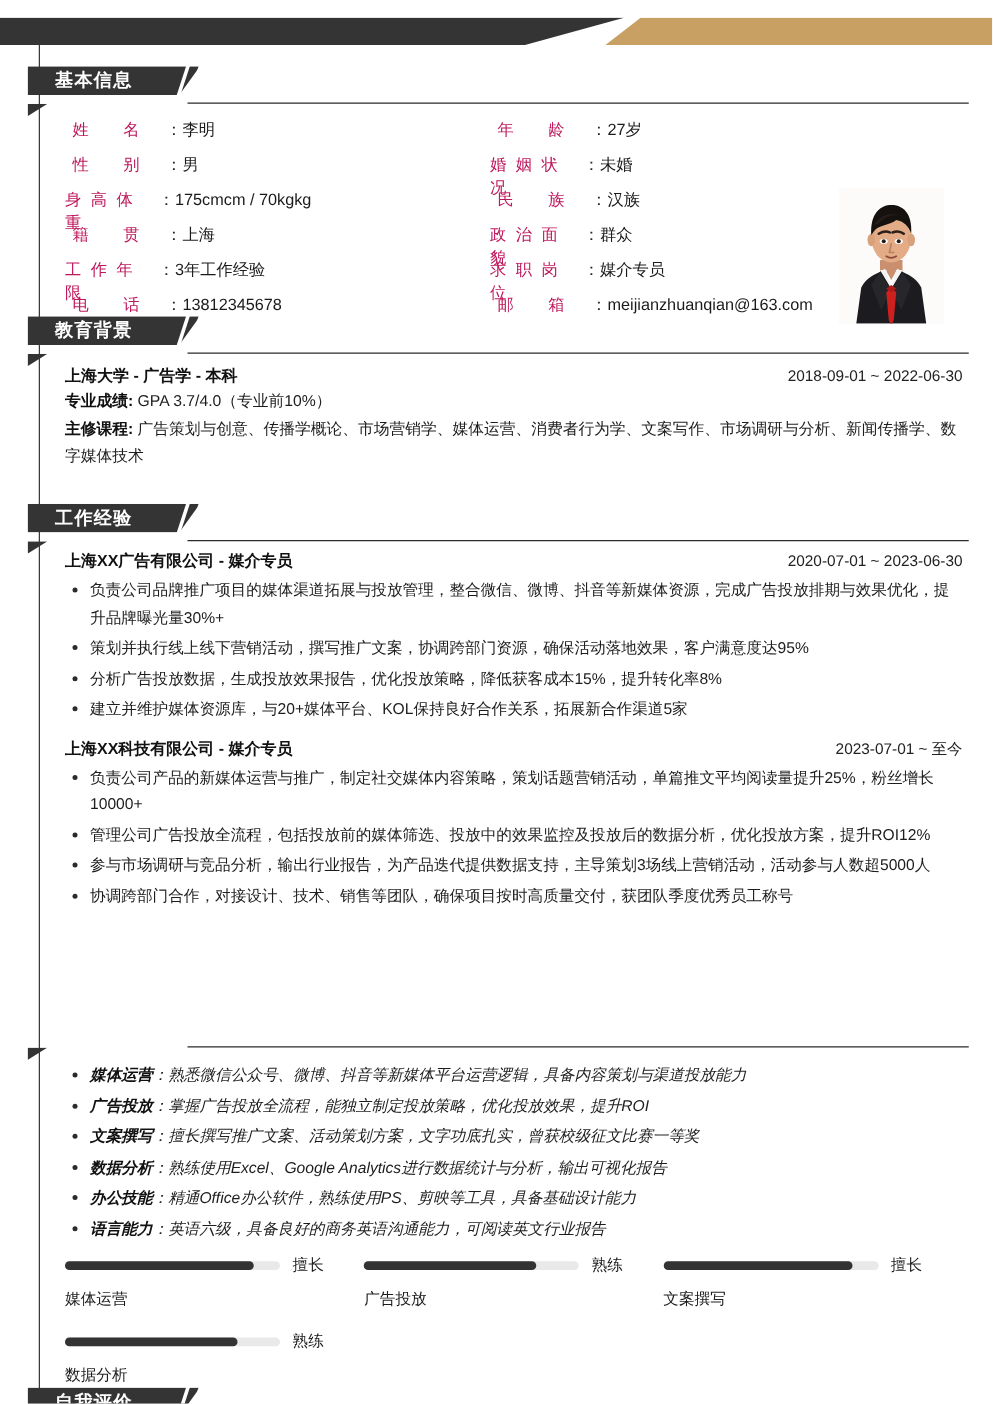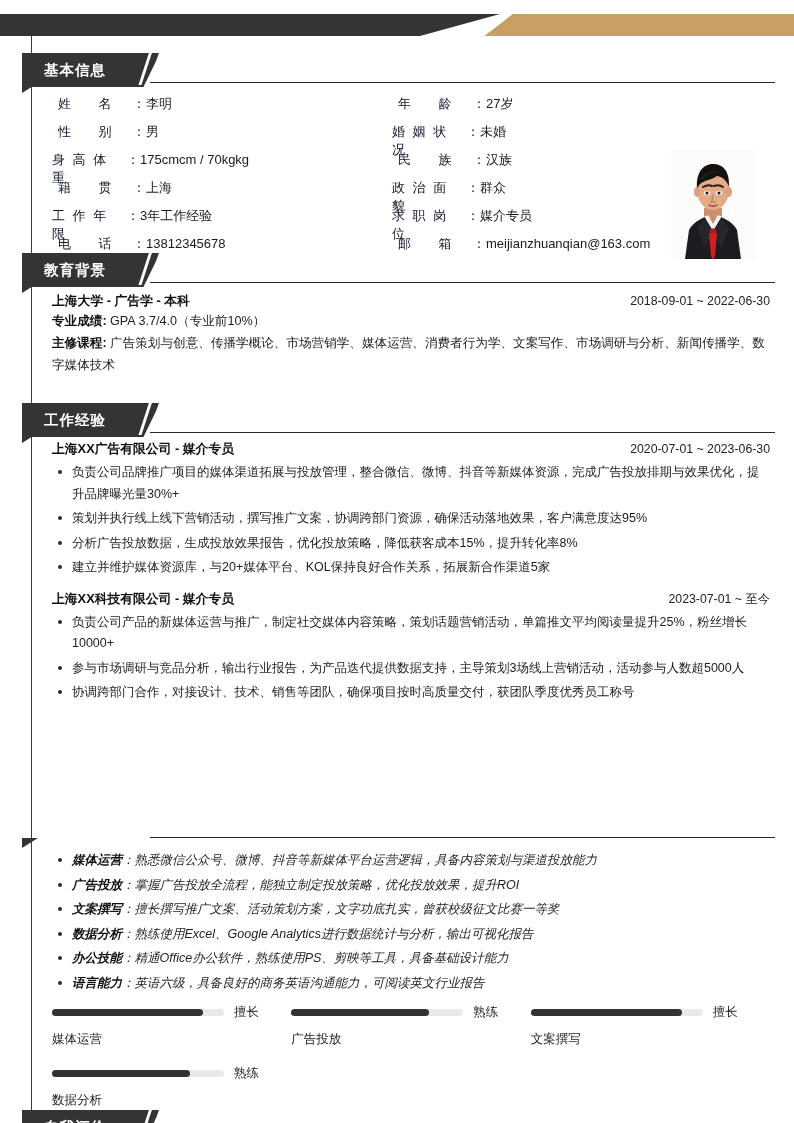--- a/index.html
+++ b/index.html
@@ -63,21 +63,21 @@
     width: 794px;
   }
   .sec-head {
     position: relative;
     height: 30px;
   }
   .sec-tab {
     position: absolute;
     left: 22px;
     top: 0;
-    height: 34px;
+    height: 23px;
     background: #343434;
     padding: 0 54px 0 22px;
     display: flex;
     align-items: center;
     clip-path: polygon(0 0, 100% 0, 88% 100%, 0 100%);
   }
   .sec-tab .sec-title {
     font-size: 14.5px;
     font-weight: bold;
     color: #ffffff;
@@ -127,21 +127,21 @@
     row-gap: 0px;
   }
   .info-row {
     display: flex;
     align-items: baseline;
     height: 28px;
     font-size: 13px;
   }
   .info-label {
     width: 74px;
-    color: #0f172a;
+    color: #be185d;
     display: flex;
     justify-content: space-between;
     letter-spacing: 0;
   }
   .info-label.lbl-2 { letter-spacing: 12px; padding-left: 6px; }
   .info-label.lbl-4 { letter-spacing: 2px; }
   .info-colon {
     width: 14px;
     text-align: center;
     color: #222;
@@ -449,20 +449,21 @@
         </ul>
       </div>
 
       <div style="margin-top:12px;">
         <div class="entry-head">
           <span class="entry-title">上海XX科技有限公司 - 媒介专员</span>
           <span class="entry-date">2023-07-01 ~ 至今</span>
         </div>
         <ul class="bullets">
           <li>负责公司产品的新媒体运营与推广，制定社交媒体内容策略，策划话题营销活动，单篇推文平均阅读量提升25%，粉丝增长10000+</li>
+          <li>管理公司广告投放全流程，包括投放前的媒体筛选、投放中的效果监控及投放后的数据分析，优化投放方案，提升ROI12%</li>
           <li>参与市场调研与竞品分析，输出行业报告，为产品迭代提供数据支持，主导策划3场线上营销活动，活动参与人数超5000人</li>
           <li>协调跨部门合作，对接设计、技术、销售等团队，确保项目按时高质量交付，获团队季度优秀员工称号</li>
         </ul>
       </div>
     </div>
   </div>
 
   <div class="section" style="top:808px;">
     <div class="sec-head">
       <div class="sec-stripes" style="left:140px;">

